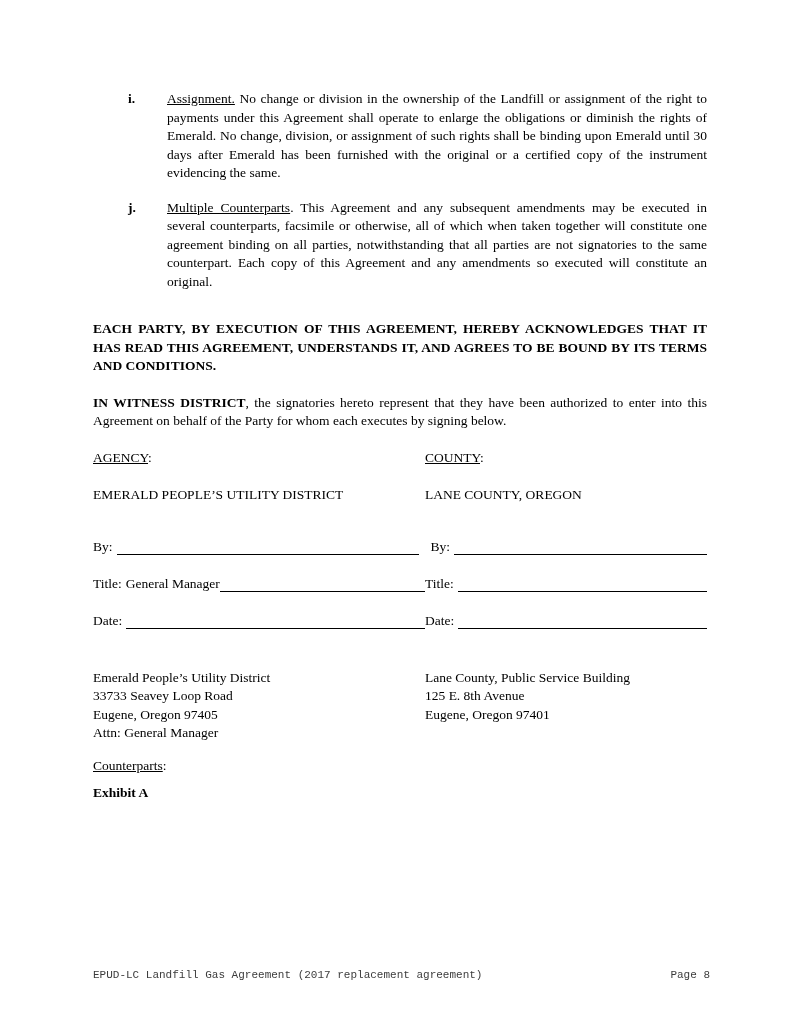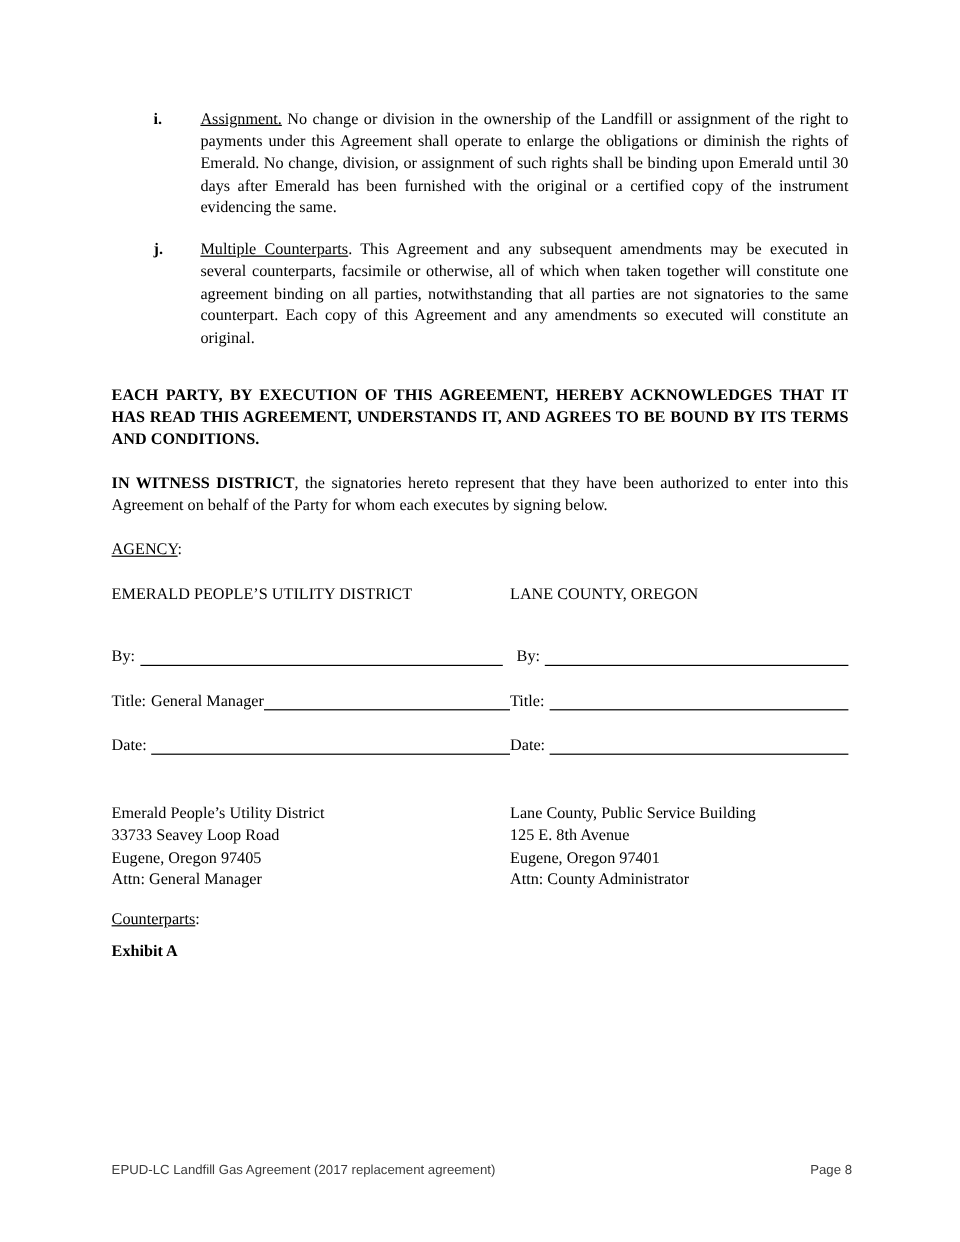--- a/index.html
+++ b/index.html
@@ -64,21 +64,21 @@
   .attachment-item { margin-top: 9px; font-weight: bold; }
 
   
   .footer {
     position: absolute;
     left: 93px;
     right: 90px;
     top: 968px;
     display: flex;
     justify-content: space-between;
-    font-family: Liberation Sans, sans-serif;
+    font-family: Liberation Mono, monospace;
     font-size: 11px;
     line-height: 14px;
     color: #3c3c3c;
   }
 </style>
 </head>
 <body>
 
 <div class="page">
   <div class="content">
@@ -93,20 +93,23 @@
       <span class="list-text"><span class="u">Multiple Counterparts</span><span>. This Agreement and any subsequent amendments may be executed in several counterparts, facsimile or otherwise, all of which when taken together will constitute one agreement binding on all parties, notwithstanding that all parties are not signatories to the same counterpart. Each copy of this Agreement and any amendments so executed will constitute an original.</span></span>
     </div>
 
     <div class="ack-para">EACH PARTY, BY EXECUTION OF THIS AGREEMENT, HEREBY ACKNOWLEDGES THAT IT HAS READ THIS AGREEMENT, UNDERSTANDS IT, AND AGREES TO BE BOUND BY ITS TERMS AND CONDITIONS.</div>
 
     <div class="witness-para"><span class="b">IN WITNESS DISTRICT</span><span>, the signatories hereto represent that they have been authorized to enter into this Agreement on behalf of the Party for whom each executes by signing below.</span></div>
 
     <div class="sig-row row-parties">
       <div class="sig-left">
           <span><span class="u">AGENCY</span><span>:</span></span>
+        </div>
+      <div class="sig-right">
+          <span><span class="u">COUNTY</span><span>:</span></span>
         </div>
     </div>
 
     <div class="sig-row row-names">
       <div class="sig-left">EMERALD PEOPLE’S UTILITY DISTRICT</div>
       <div class="sig-right">LANE COUNTY, OREGON</div>
     </div>
 
     <div class="sig-row row-by">
       <div class="sig-left">
@@ -146,21 +149,20 @@
       <div class="addr-col-left">
         <div>Emerald People’s Utility District</div>
         <div>33733 Seavey Loop Road</div>
         <div>Eugene, Oregon 97405</div>
         <div>Attn: General Manager</div>
       </div>
       <div class="addr-col-right">
         <div>Lane County, Public Service Building</div>
         <div>125 E. 8th Avenue</div>
         <div>Eugene, Oregon 97401</div>
-        <div>Attn: County Administrator</div>
       </div>
     </div>
 
     <div class="attachments-heading"><span class="u">Counterparts</span><span>:</span></div>
     <div class="attachment-item">Exhibit A</div>
 
   </div>
 
   <div class="footer">
     <span>EPUD-LC Landfill Gas Agreement (2017 replacement agreement)</span>

